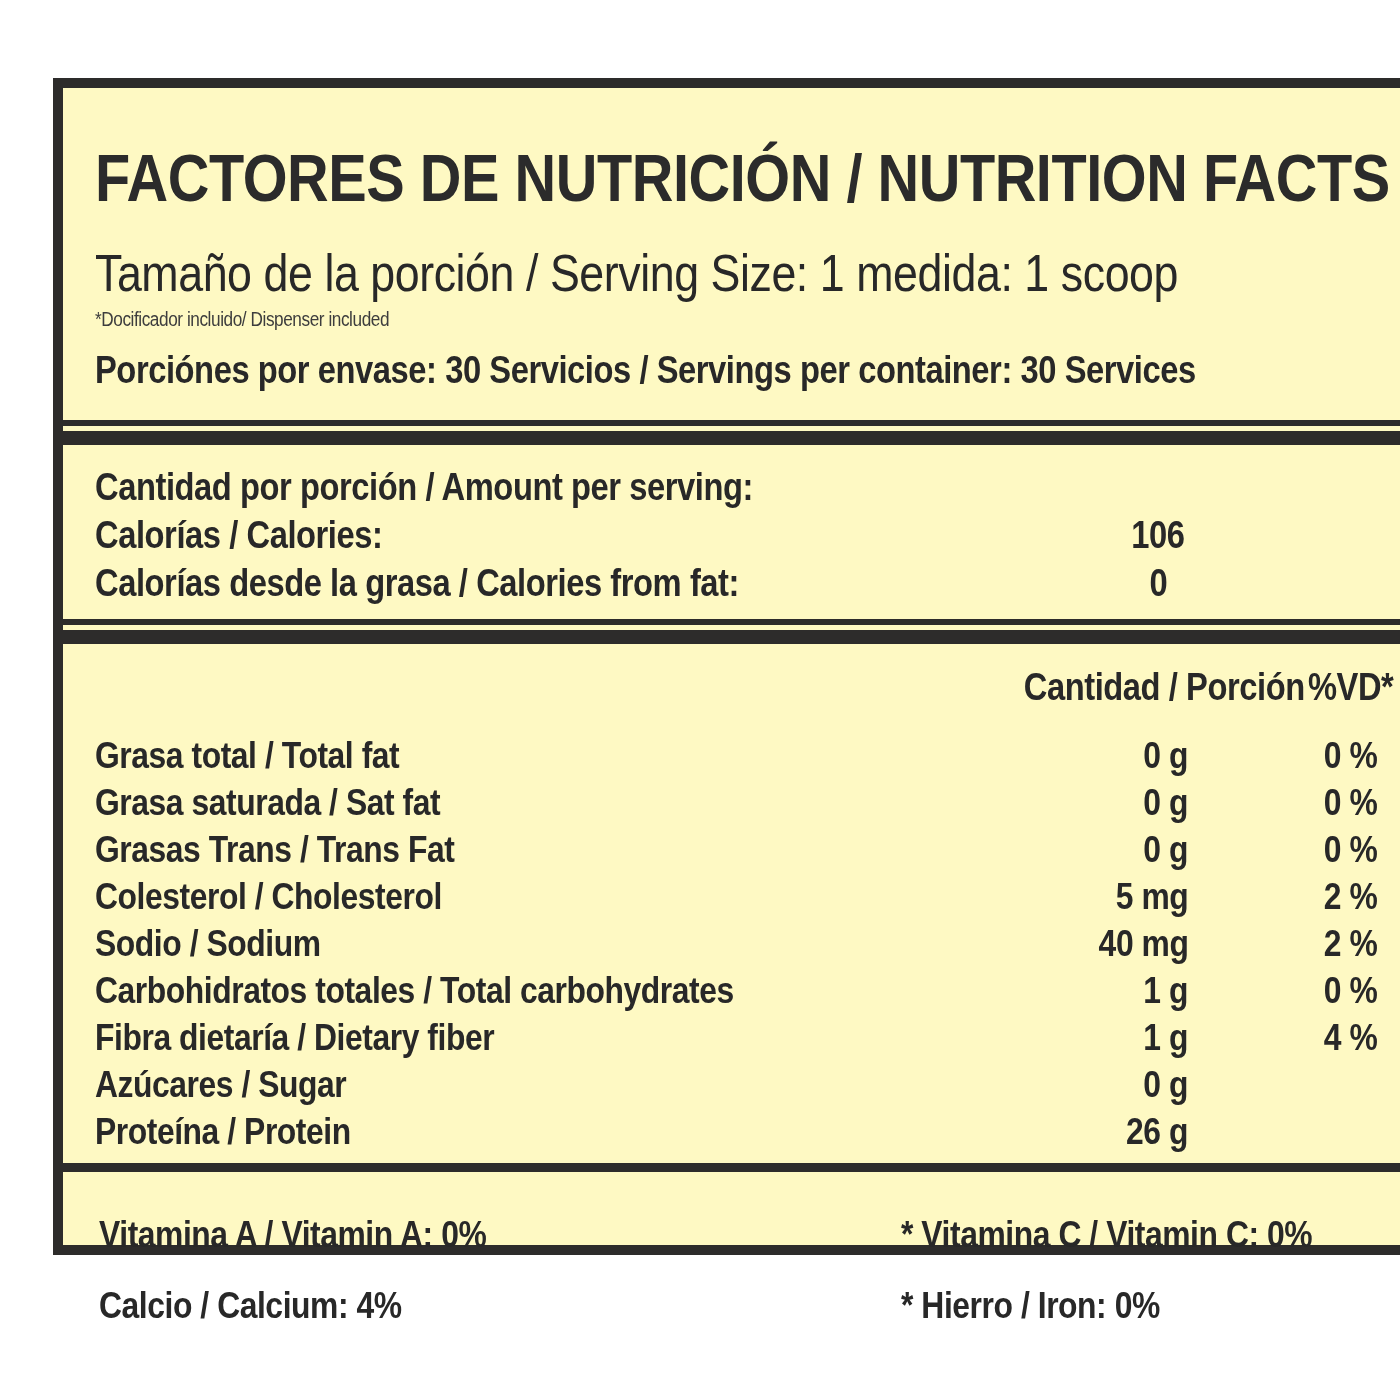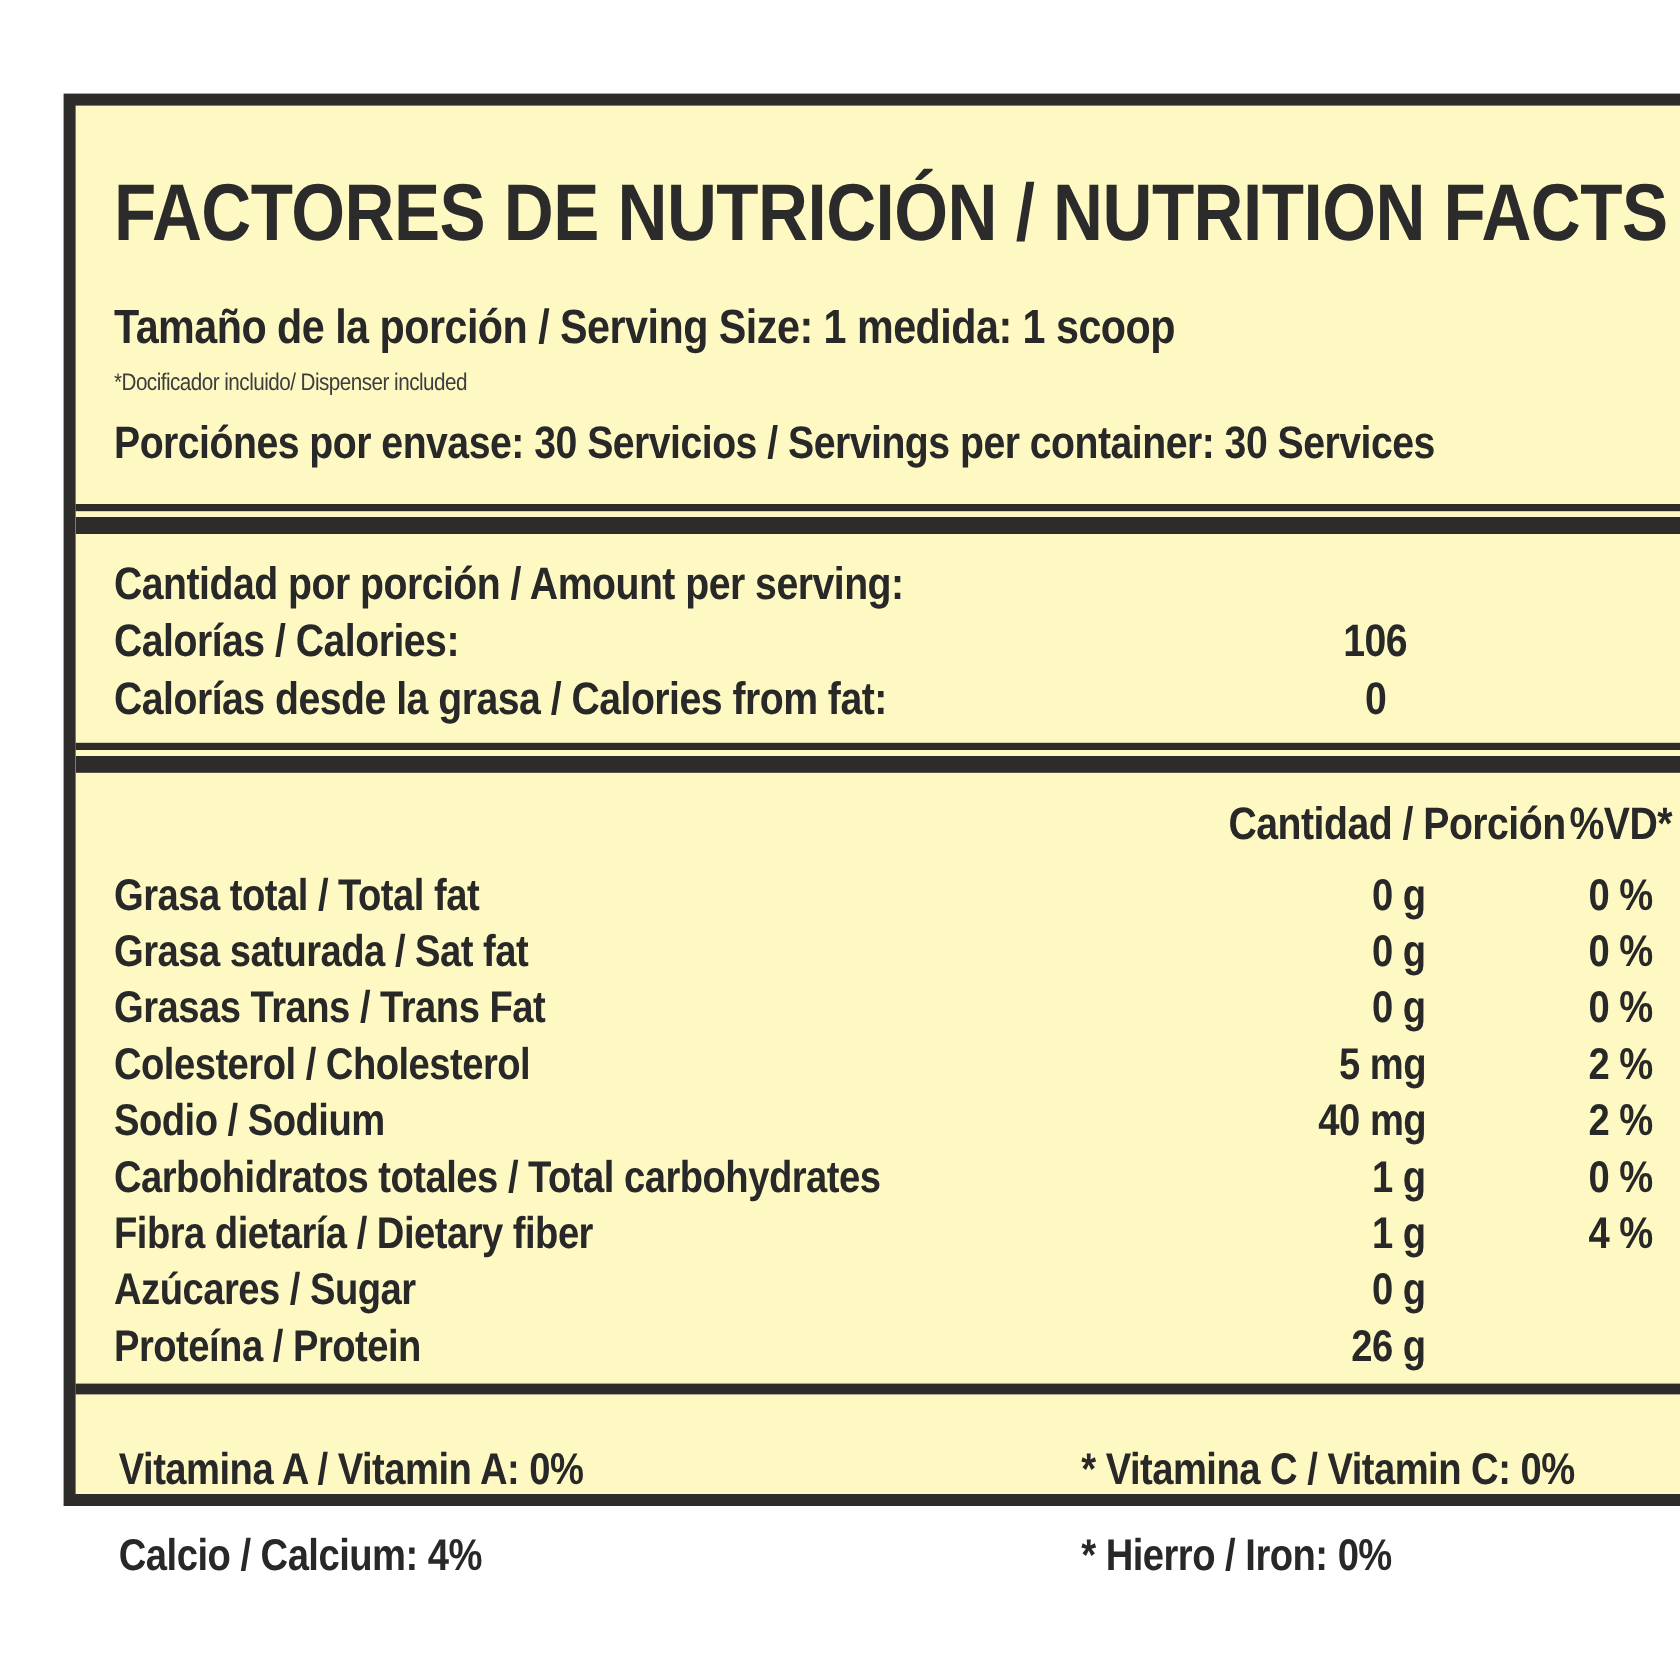--- a/index.html
+++ b/index.html
@@ -40,22 +40,22 @@
   .title {
     margin: 0;
     font-size: 67px;
     font-weight: bold;
     line-height: 72px;
     color: #2b2b2b;
     letter-spacing: -1px;
   }
   .serving-size {
     margin: 36px 0 0 0;
-    font-size: 40px;
-    font-weight: bold;
+    font-size: 52px;
+    font-weight: normal;
     line-height: 46px;
   }
   .dispenser-note {
     margin: 6px 0 0 0;
     font-size: 20px;
     font-weight: normal;
     color: #3d3d3d;
     line-height: 34px;
   }
   .servings-container {
@@ -82,33 +82,32 @@
     flex: none;
   }
 
   
   .sec-amount { padding: 18px 46px 0 32px; font-size: 38px; font-weight: bold; }
   .row2 {
     display: grid;
     grid-template-columns: 1fr 250px 110px;
     line-height: 48px;
     align-items: baseline;
-    gap: 12px;
   }
   .row2 .val-c { text-align: center; }
 
   
   .sec-nutrients { padding: 22px 46px 0 32px; font-size: 37px; font-weight: bold; }
   .row3 {
     display: grid;
     grid-template-columns: 1fr 240px 175px;
     line-height: 47px;
     align-items: baseline;
   }
-  .row3.hdr { line-height: 42px; margin-bottom: 14px; font-size: 38px; }
+  .row3.hdr { line-height: 42px; margin-bottom: 24px; font-size: 38px; }
   .cell.amt { text-align: right; padding-right: 30px; }
   .cell.dv  { text-align: right; padding-right: 16px; }
   .row3.hdr .cell.amt { padding-right: 0; margin-right: -40px; }
   .row3.hdr .cell.dv  { padding-right: 0; }
 
   
   .sec-vitamins { padding: 16px 46px 0 36px; font-size: 37px; font-weight: bold; }
   .vit-grid {
     display: grid;
     grid-template-columns: 62% 38%;

